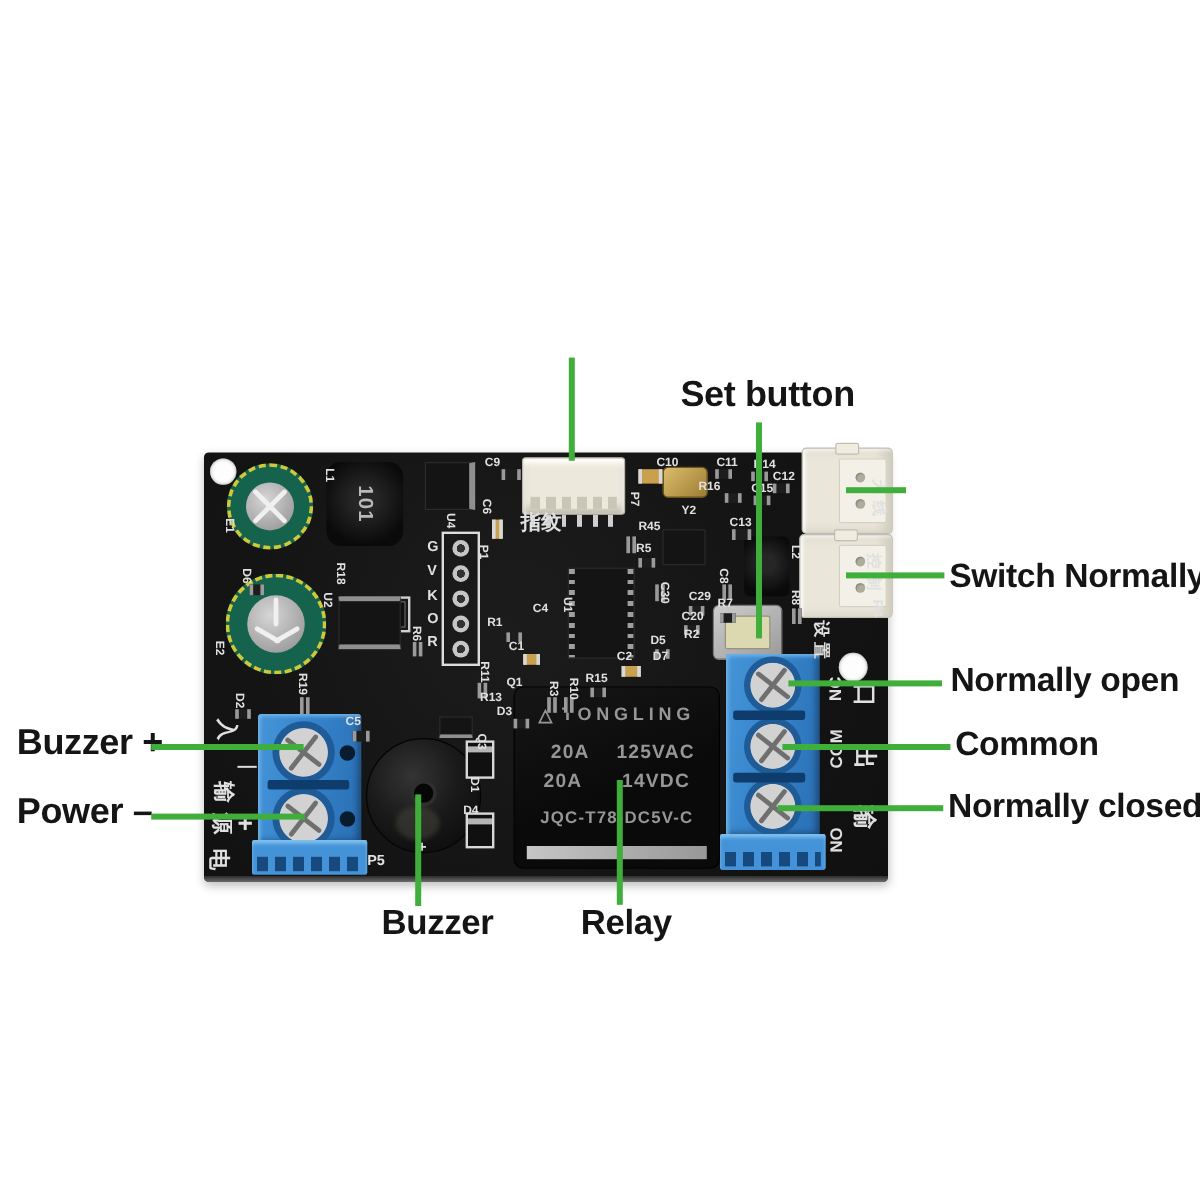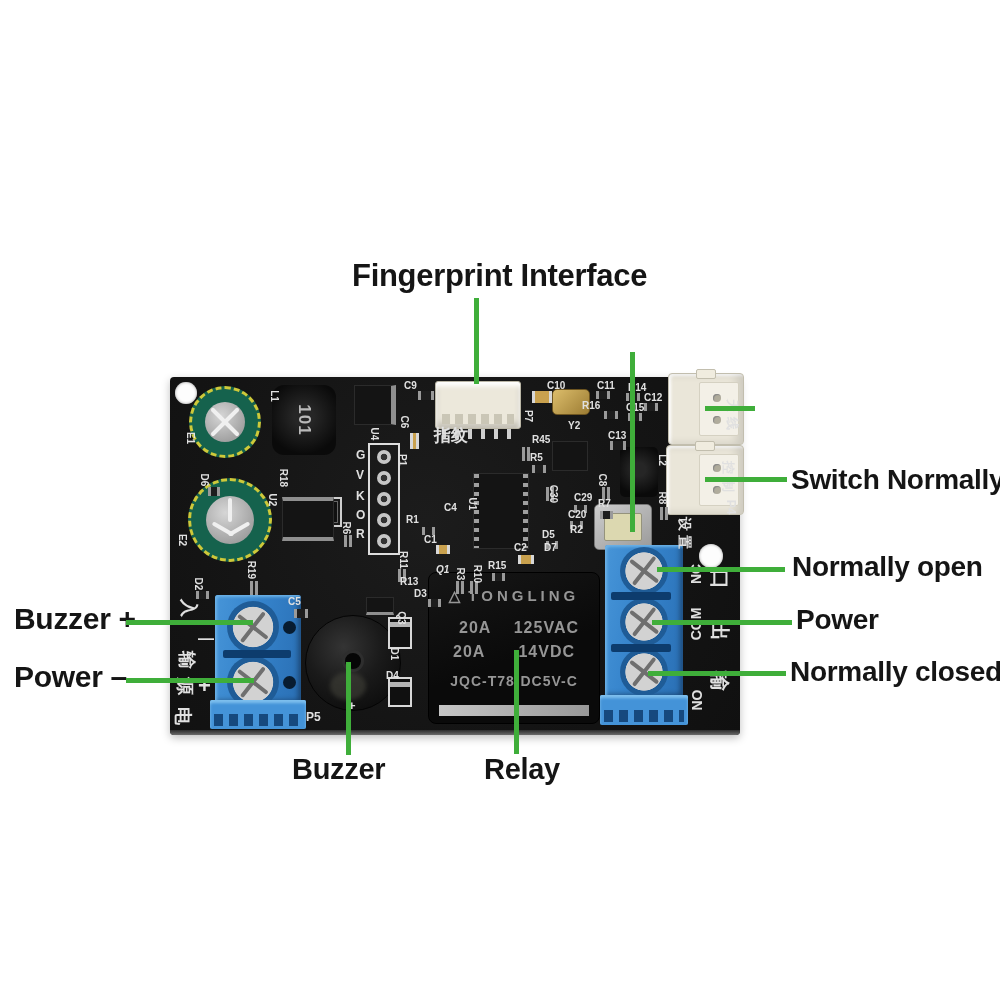--- a/index.html
+++ b/index.html
@@ -265,21 +265,21 @@
       <span class="btxt" style="left: 374px; top: 112px; transform: rotate(90deg);">C30</span>
       <span class="btxt" style="left: 404px; top: 116px;">C29</span>
       <span class="btxt" style="left: 398px; top: 133px;">C20</span>
       <span class="btxt" style="left: 400px; top: 148px;">R2</span>
       <span class="btxt" style="left: 372px; top: 153px;">D5</span>
       <span class="btxt" style="left: 374px; top: 166px;">D7</span>
       <span class="btxt" style="left: 344px; top: 166px;">C2</span>
       <span class="btxt" style="left: 318px; top: 184px;">R15</span>
       <span class="btxt" style="left: 298px; top: 192px; transform: rotate(90deg);">R10</span>
       <span class="btxt" style="left: 284px; top: 192px; transform: rotate(90deg);">R3</span>
-      <span class="btxt" style="left: 266px; top: 188px; font-style: italic;">Q1</span>
+      <span class="btxt" style="left: 252px; top: 188px;">Q1</span>
       <span class="btxt" style="left: 230px; top: 200px;">R13</span>
       <span class="btxt" style="left: 224px; top: 178px; transform: rotate(90deg);">R11</span>
       <span class="btxt" style="left: 254px; top: 158px;">C1</span>
       <span class="btxt" style="left: 236px; top: 138px;">R1</span>
       <span class="btxt" style="left: 274px; top: 126px;">C4</span>
       <span class="btxt" style="left: 296px; top: 122px; transform: rotate(90deg);">U1</span>
       <span class="btxt" style="left: 226px; top: 78px; transform: rotate(90deg);">P1</span>
       <span class="btxt" style="left: 198px; top: 52px; transform: rotate(90deg);">U4</span>
       <span class="btxt" style="left: 170px; top: 146px; transform: rotate(90deg);">R6</span>
       <span class="btxt" style="left: 96px; top: 118px; transform: rotate(90deg);">U2</span>
@@ -333,23 +333,23 @@
   <div class="cline" style="left:705px;top:406px;width:50px;height:5px;"></div>
   <div class="cline" style="left:705px;top:477px;width:82px;height:5px;"></div>
   <div class="cline" style="left:657px;top:567px;width:128px;height:5px;"></div>
   <div class="cline" style="left:652px;top:620px;width:140px;height:5px;"></div>
   <div class="cline" style="left:648px;top:671px;width:138px;height:5px;"></div>
   <div class="cline" style="left:126px;top:620px;width:127px;height:5px;"></div>
   <div class="cline" style="left:126px;top:678px;width:128px;height:5px;"></div>
   <div class="cline" style="left:346px;top:662px;width:5px;height:93px;"></div>
   <div class="cline" style="left:514px;top:650px;width:5px;height:104px;"></div>
 
-  <div class="lbl" style="left:352px;top:258px;font-size:31px;">Fingerprint Interface</div>
+  <div class="lbl" style="left:567px;top:312px;font-size:30px;">Set button</div>
   <div class="lbl" style="left:791px;top:464px;font-size:28px;">Switch Normally</div>
   <div class="lbl" style="left:792px;top:551px;font-size:28px;">Normally open</div>
-  <div class="lbl" style="left:796px;top:604px;font-size:28px;">Power</div>
+  <div class="lbl" style="left:796px;top:604px;font-size:28px;">Common</div>
   <div class="lbl" style="left:790px;top:656px;font-size:28px;">Normally closed</div>
   <div class="lbl" style="left:14px;top:602px;font-size:30px;">Buzzer +</div>
   <div class="lbl" style="left:14px;top:660px;font-size:30px;">Power –</div>
-  <div class="lbl" style="left:292px;top:753px;font-size:29px;text-align:center;">Buzzer</div>
+  <div class="lbl" style="left:318px;top:753px;font-size:29px;text-align:center;">Buzzer</div>
   <div class="lbl" style="left:484px;top:753px;font-size:29px;">Relay</div>
 
 </div>
 
 </body></html>

